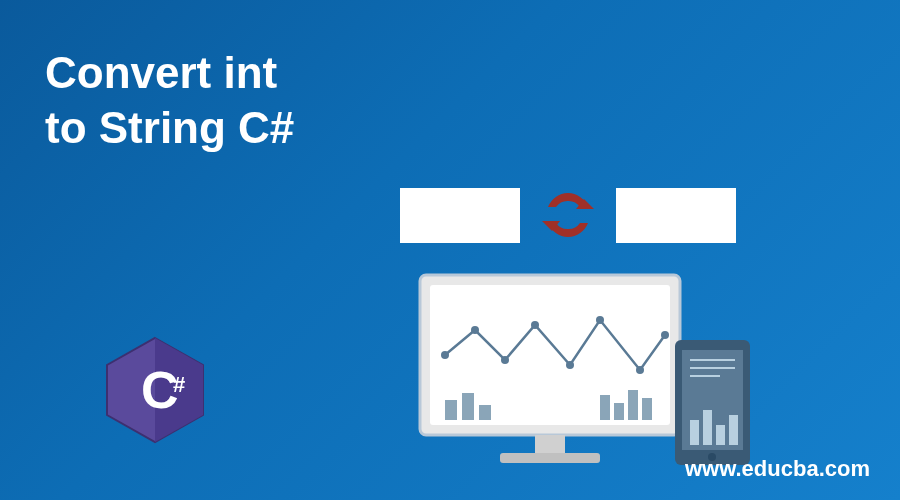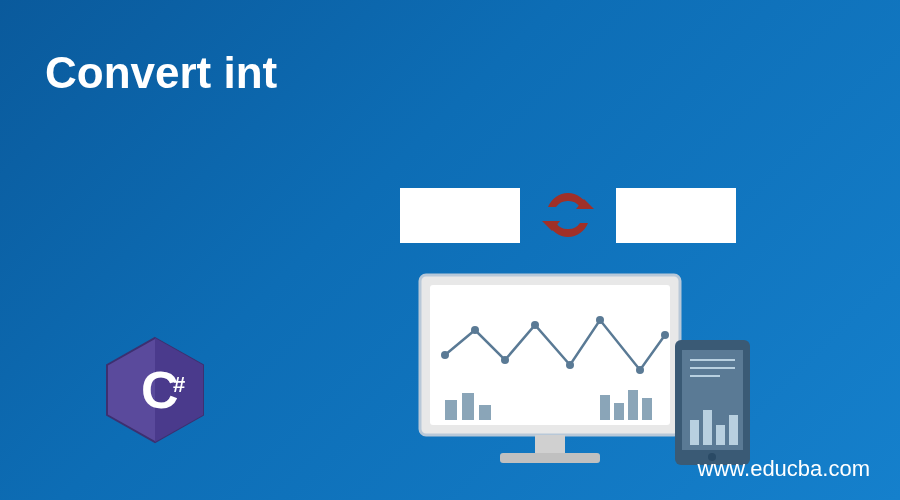--- a/index.html
+++ b/index.html
@@ -54,28 +54,29 @@
       top: 265px;
       width: 420px;
       height: 220px;
     }
     .url-text {
       position: absolute;
       bottom: 18px;
       right: 30px;
       color: #ffffff;
       font-size: 22px;
-      font-weight: normal;
+      font-weight: bold;
     }
   </style>
 </head>
 <body>
 
 <div class="title">
   <div>Convert int</div>
+  <div>to String C#</div>
 </div>
 
 <div class="csharp-logo">
   <svg viewBox="0 0 120 120" width="120" height="120">
     <polygon points="60,8 108,35 108,85 60,112 12,85 12,35" fill="#5a4a9c" stroke="#3d3070" stroke-width="2"></polygon>
     <polygon points="60,8 108,35 108,85 60,112" fill="#4a3a8c"></polygon>
     <text x="46" y="78" font-size="52" font-weight="bold" fill="#ffffff" font-family="Arial">C</text>
     <text x="78" y="62" font-size="22" font-weight="bold" fill="#ffffff" font-family="Arial">#</text>
   </svg>
 </div>

